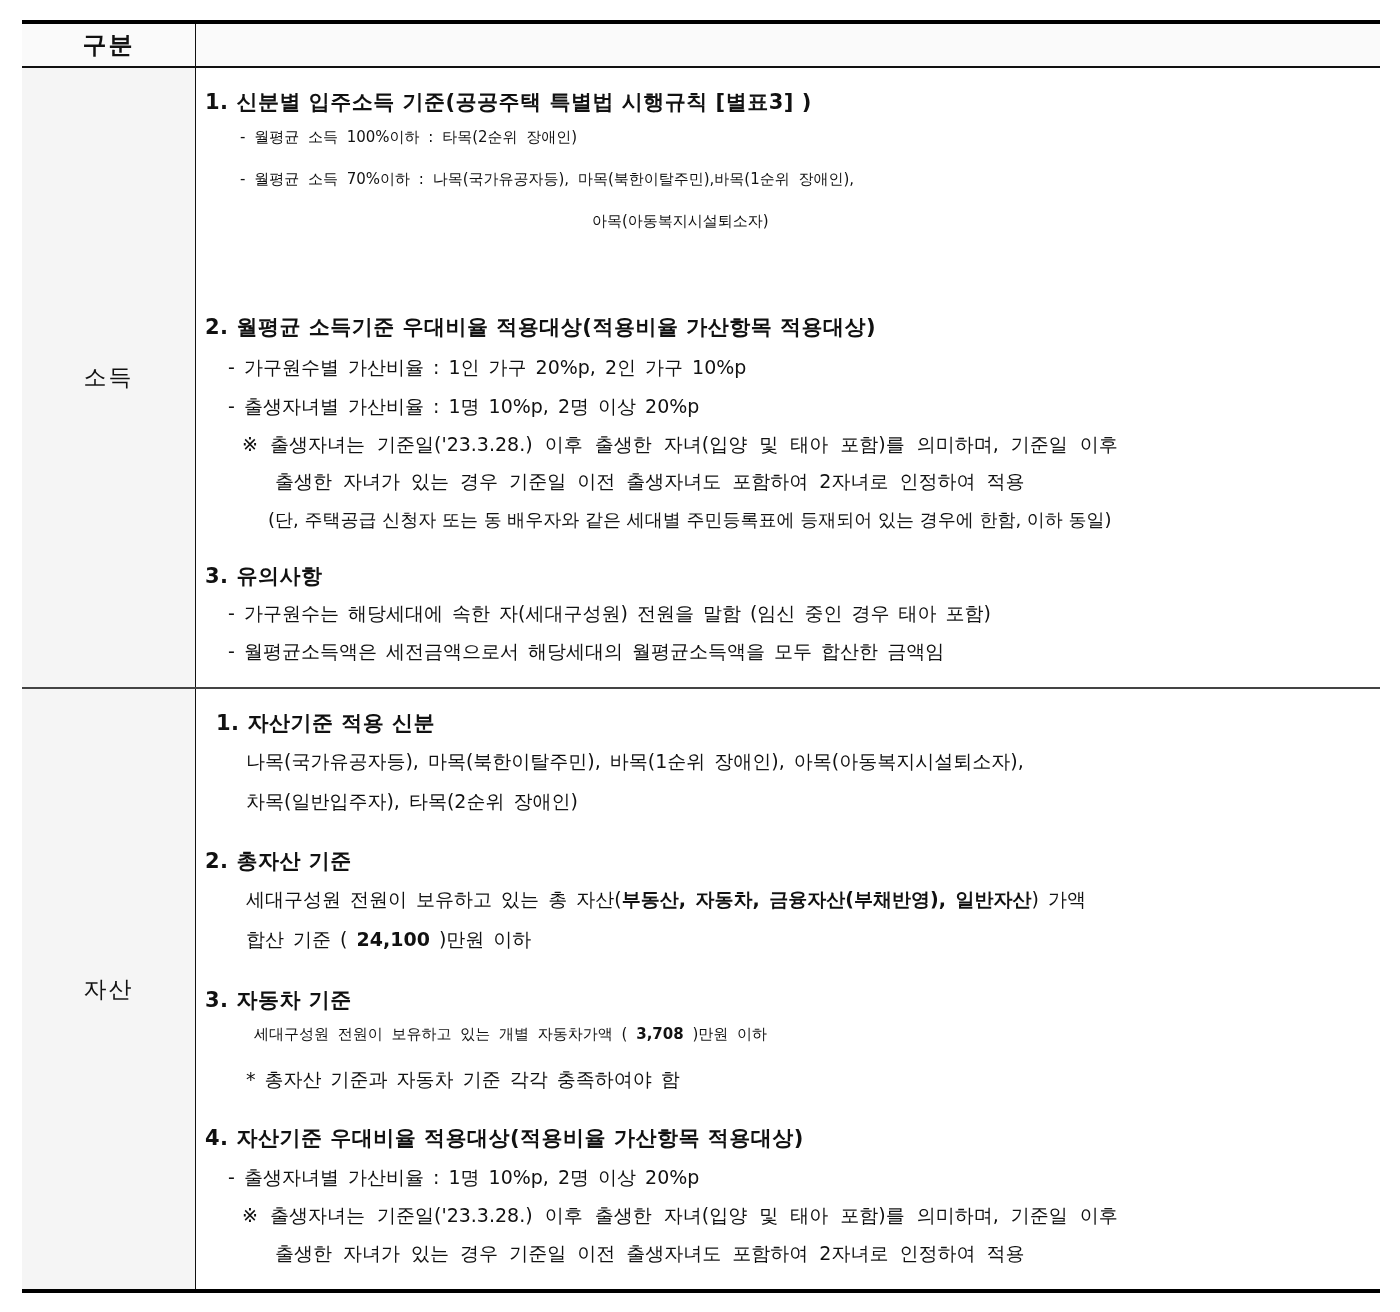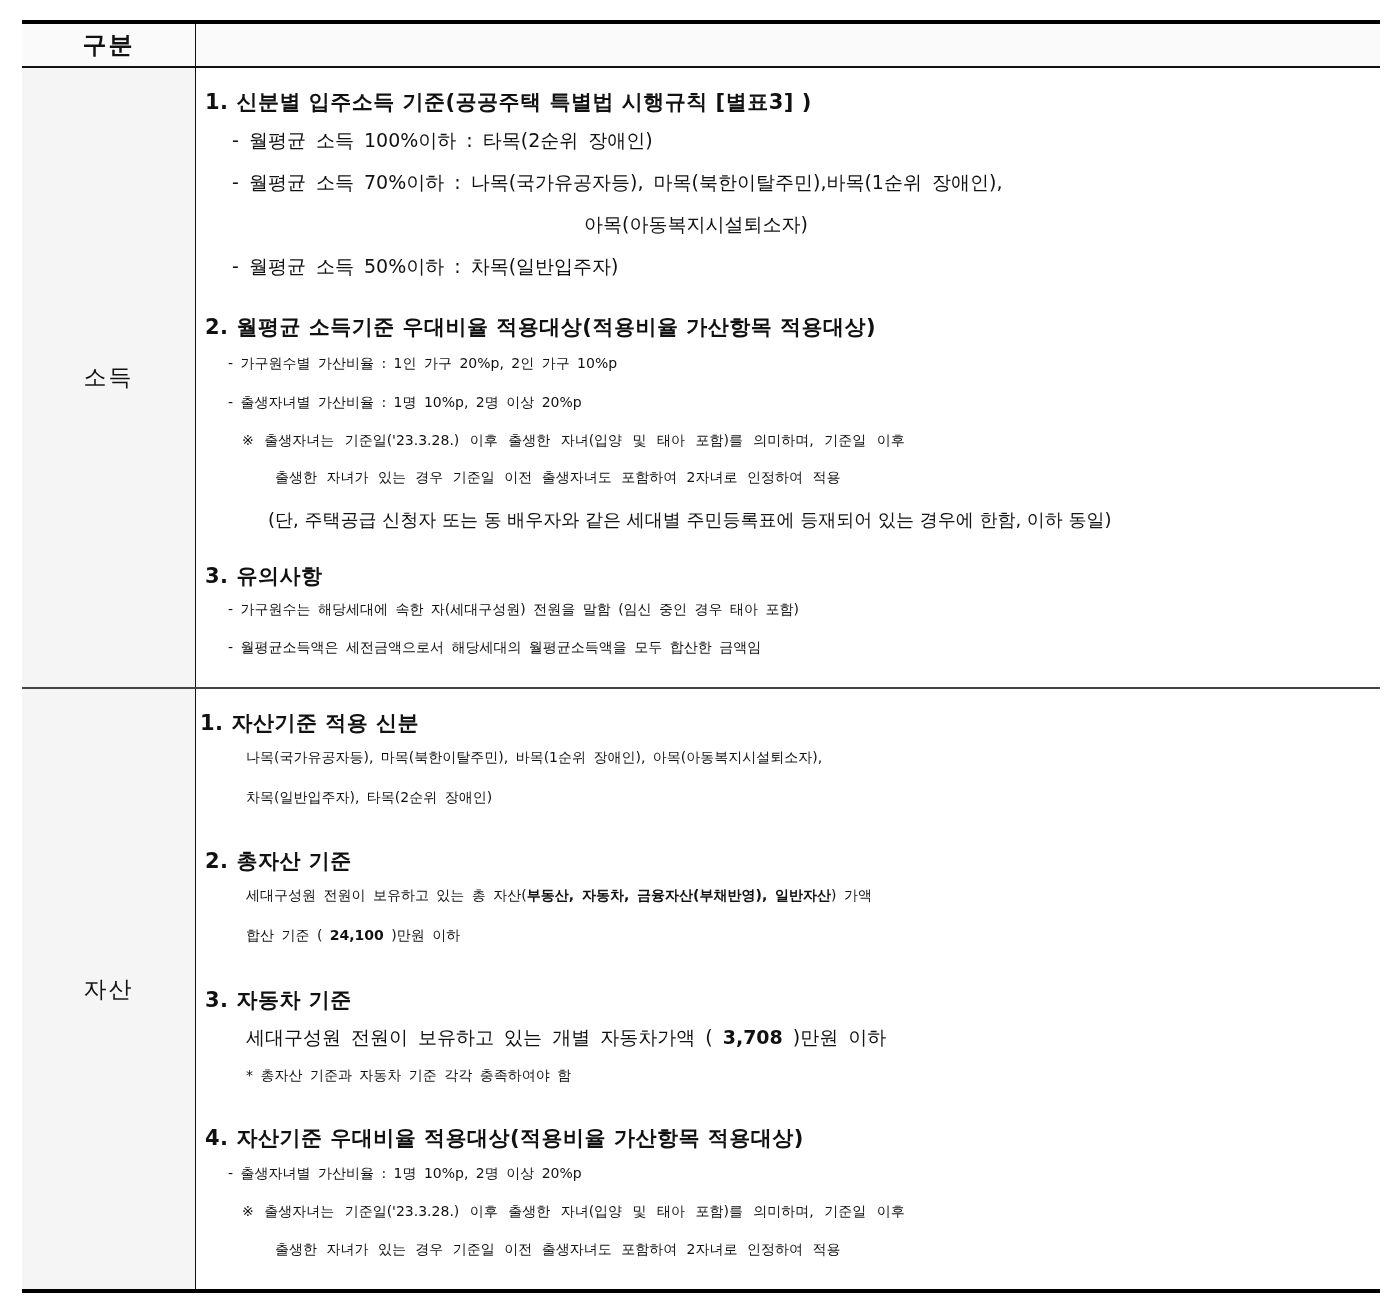--- a/index.html
+++ b/index.html
@@ -23,60 +23,59 @@
   .sec-income { height: 619px; border-bottom: 2px solid #444; }
   .sec-asset { height: 600px; }
   .sec .c1 {
     background: #f5f5f5; display: flex; align-items: center; justify-content: center;
     font-weight: normal; font-size: 23px; letter-spacing: 2px;
   }
   .sec .c2 { padding: 0 14px 0 9px; position: relative; }
   .h {
     font-weight: bold; font-size: 21px; letter-spacing: 0.5px; white-space: nowrap;
   }
-  .l { font-size: 19px; white-space: nowrap; word-spacing: 4px; }
-  .s { font-size: 14px; white-space: nowrap; word-spacing: 3px; }
+  .l { font-size: 15px; white-space: nowrap; word-spacing: 4px; margin-left: 8px; }
+  .s { font-size: 19px; white-space: nowrap; word-spacing: 3px; }
   .xs { font-size: 18px; white-space: nowrap; }
   .abs { position: absolute; }
   b.k { font-weight: bold; }
 </style>
 </head>
 <body>
 
 <div class="tbl">
   <div class="row hdr">
     <div class="c1">구분</div>
   </div>
 
   <div class="row sec sec-income">
     <div class="c1">소득</div>
     <div class="c2">
       <div class="abs h" style="top:20px;left:9px;">1. 신분별 입주소득 기준(공공주택 특별법 시행규칙 [별표3] )</div>
       <div class="abs l" style="top:60px;left:36px;">- 월평균 소득 100%이하 : 타목(2순위 장애인)</div>
       <div class="abs l" style="top:102px;left:36px;">- 월평균 소득 70%이하 : 나목(국가유공자등), 마목(북한이탈주민),바목(1순위 장애인),</div>
       <div class="abs l" style="top:144px;left:388px;">아목(아동복지시설퇴소자)</div>
-      <div class="abs l" style="top:186px;left:36px;">- 월평균 소득 50%이하 : 차목(일반입주자)</div>
 
       <div class="abs h" style="top:245px;left:9px;">2. 월평균 소득기준 우대비율 적용대상(적용비율 가산항목 적용대상)</div>
       <div class="abs s" style="top:287px;left:32px;">- 가구원수별 가산비율 : 1인 가구 20%p, 2인 가구 10%p</div>
       <div class="abs s" style="top:326px;left:32px;">- 출생자녀별 가산비율 : 1명 10%p, 2명 이상 20%p</div>
       <div class="abs s" style="top:364px;left:46px;word-spacing:6px;">※ 출생자녀는 기준일('23.3.28.) 이후 출생한 자녀(입양 및 태아 포함)를 의미하며, 기준일 이후</div>
       <div class="abs s" style="top:401px;left:79px;word-spacing:5px;">출생한 자녀가 있는 경우 기준일 이전 출생자녀도 포함하여 2자녀로 인정하여 적용</div>
       <div class="abs xs" style="top:440px;left:72px;">(단, 주택공급 신청자 또는 동 배우자와 같은 세대별 주민등록표에 등재되어 있는 경우에 한함, 이하 동일)</div>
 
       <div class="abs h" style="top:494px;left:9px;">3. 유의사항</div>
       <div class="abs s" style="top:571px;left:32px;">- 월평균소득액은 세전금액으로서 해당세대의 월평균소득액을 모두 합산한 금액임</div>
       <div class="abs s" style="top:533px;left:32px;">- 가구원수는 해당세대에 속한 자(세대구성원) 전원을 말함 (임신 중인 경우 태아 포함)</div>
     </div>
   </div>
 
   <div class="row sec sec-asset">
     <div class="c1">자산</div>
     <div class="c2">
-      <div class="abs h" style="top:20px;left:4px;">1. 자산기준 적용 신분</div>
+      <div class="abs h" style="top:20px;left:20px;">1. 자산기준 적용 신분</div>
       <div class="abs s" style="top:60px;left:50px;">나목(국가유공자등), 마목(북한이탈주민), 바목(1순위 장애인), 아목(아동복지시설퇴소자),</div>
       <div class="abs s" style="top:100px;left:50px;">차목(일반입주자), 타목(2순위 장애인)</div>
 
       <div class="abs h" style="top:158px;left:9px;">2. 총자산 기준</div>
       <div class="abs s" style="top:198px;left:50px;text-align:right;"><span>세대구성원 전원이 보유하고 있는 총 자산(</span><b class="k">부동산, 자동차, 금융자산(부채반영), 일반자산</b><span>) 가액</span></div>
       <div class="abs s" style="top:238px;left:50px;"><span>합산 기준 ( </span><b class="k">24,100</b><span> )만원 이하</span></div>
 
       <div class="abs h" style="top:297px;left:9px;">3. 자동차 기준</div>
       <div class="abs l" style="top:336px;left:50px;"><span>세대구성원 전원이 보유하고 있는 개별 자동차가액 ( </span><b class="k">3,708</b><span> )만원 이하</span></div>
       <div class="abs s" style="top:378px;left:50px;">* 총자산 기준과 자동차 기준 각각 충족하여야 함</div>

